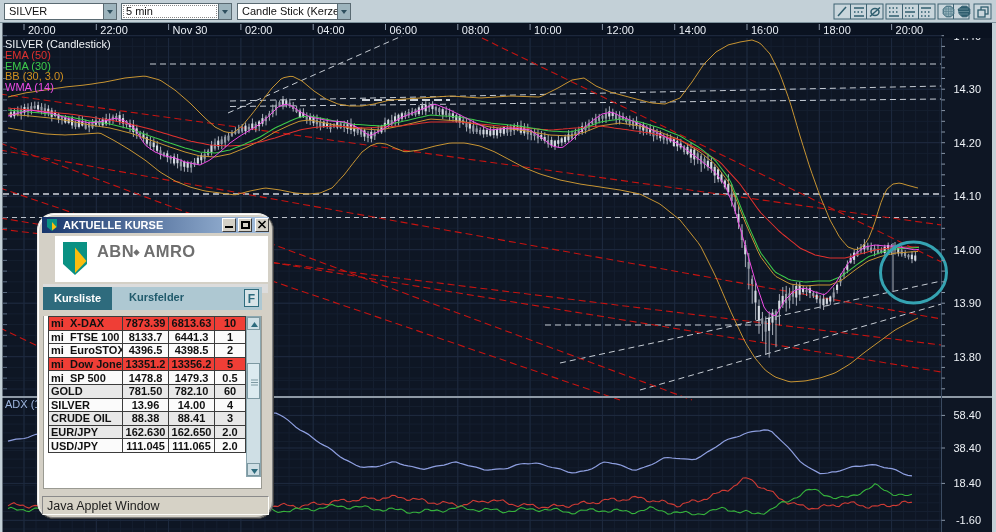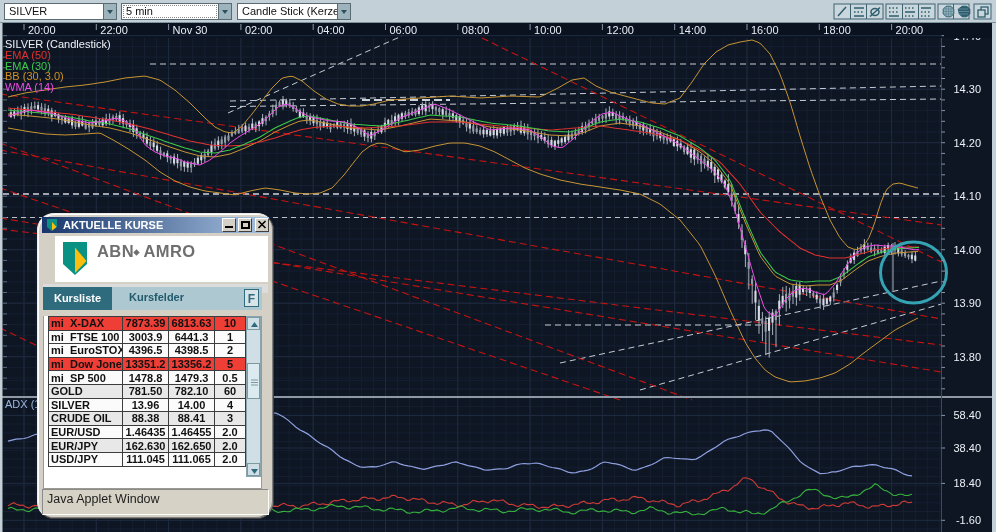--- a/index.html
+++ b/index.html
@@ -24,21 +24,21 @@
 #qtable { position:absolute; left:10px; top:102px; width:198px; table-layout:fixed; }
 #qtable td { border:1px solid #3c3c3c; font-size:11px; font-weight:bold; color:#111; height:13.6px; padding:0 2px; white-space:nowrap; overflow:hidden; }
 #qtable td.n { text-align:center; }
 #qtable td.c { text-align:center; padding:0; }
 tr.red td { background:#ef3e36; color:#46100a; }
 tr.w td { background:#fbfbfb; }
 tr.g td { background:#e8e8e8;margin-left:48px; }
 #sbar { position:absolute; left:208px; top:102px; width:15px; height:161px; background:#cfdfe5; border:1px solid #8aa5ae; }
 .sbtn { position:absolute; left:0; width:13px; height:13px; background:#cfdfe5; border:1px solid #7d99a2; }
 #sthumb { position:absolute; left:0px; top:46px; width:13px; height:36px; background:#dcebf0; border:1px solid #7d99a2; }
-#statusbar { position:absolute; left:4px; right:4px; bottom:3px; height:26px; background:#d6d2c6; border-top:1px solid #8a8a8a; border-left:1px solid #8a8a8a; border-right:1px solid #fdfdfa; border-bottom:1px solid #fdfdfa; }
+#statusbar { position:absolute; left:4px; right:4px; bottom:3px; height:19px; background:#d6d2c6; border-top:1px solid #8a8a8a; border-left:1px solid #8a8a8a; border-right:1px solid #fdfdfa; border-bottom:1px solid #fdfdfa; }
 #statusbar span { position:absolute; left:4px; top:2px; font-size:12.5px; color:#1c1c1c; }
 </style></head>
 <body>
 <svg width="996" height="532" viewBox="0 0 996 532" font-family="Liberation Sans, sans-serif">
     <rect x="0" y="0" width="996" height="532" fill="#0e1624"></rect>
     <rect x="0" y="0" width="996" height="23" fill="#c3d0d7"></rect>
     <rect x="0" y="23" width="996" height="15" fill="#0a1220"></rect>
     <g>
       <line x1="24.0" y1="38" x2="24.0" y2="532" stroke="#151f30" stroke-width="1"></line>
       <line x1="36.0" y1="38" x2="36.0" y2="532" stroke="#151f30" stroke-width="1"></line>
@@ -991,21 +991,21 @@
       </colgroup>
   <tbody>
         <tr class="red">
           <td>mi&nbsp; X-DAX</td>
           <td class="n">7873.39</td>
           <td class="n">6813.63</td>
           <td class="c">10</td>
         </tr>
   <tr class="w">
           <td>mi&nbsp; FTSE 100</td>
-          <td class="n">3003.9</td>
+          <td class="n">8133.7</td>
           <td class="n">6441.3</td>
           <td class="c">1</td>
         </tr>
   <tr class="w">
           <td>mi&nbsp; EuroSTOXX</td>
           <td class="n">4396.5</td>
           <td class="n">4398.5</td>
           <td class="c">2</td>
         </tr>
   <tr class="red">
@@ -1031,26 +1031,20 @@
           <td class="n">13.96</td>
           <td class="n">14.00</td>
           <td class="c">4</td>
         </tr>
   <tr class="g">
           <td>CRUDE OIL</td>
           <td class="n">88.38</td>
           <td class="n">88.41</td>
           <td class="c">3</td>
         </tr>
-  <tr class="w">
-          <td>EUR/USD</td>
-          <td class="n">1.46435</td>
-          <td class="n">1.46455</td>
-          <td class="c">2.0</td>
-        </tr>
   <tr class="g">
           <td>EUR/JPY</td>
           <td class="n">162.630</td>
           <td class="n">162.650</td>
           <td class="c">2.0</td>
         </tr>
   <tr class="w">
           <td>USD/JPY</td>
           <td class="n">111.045</td>
           <td class="n">111.065</td>

